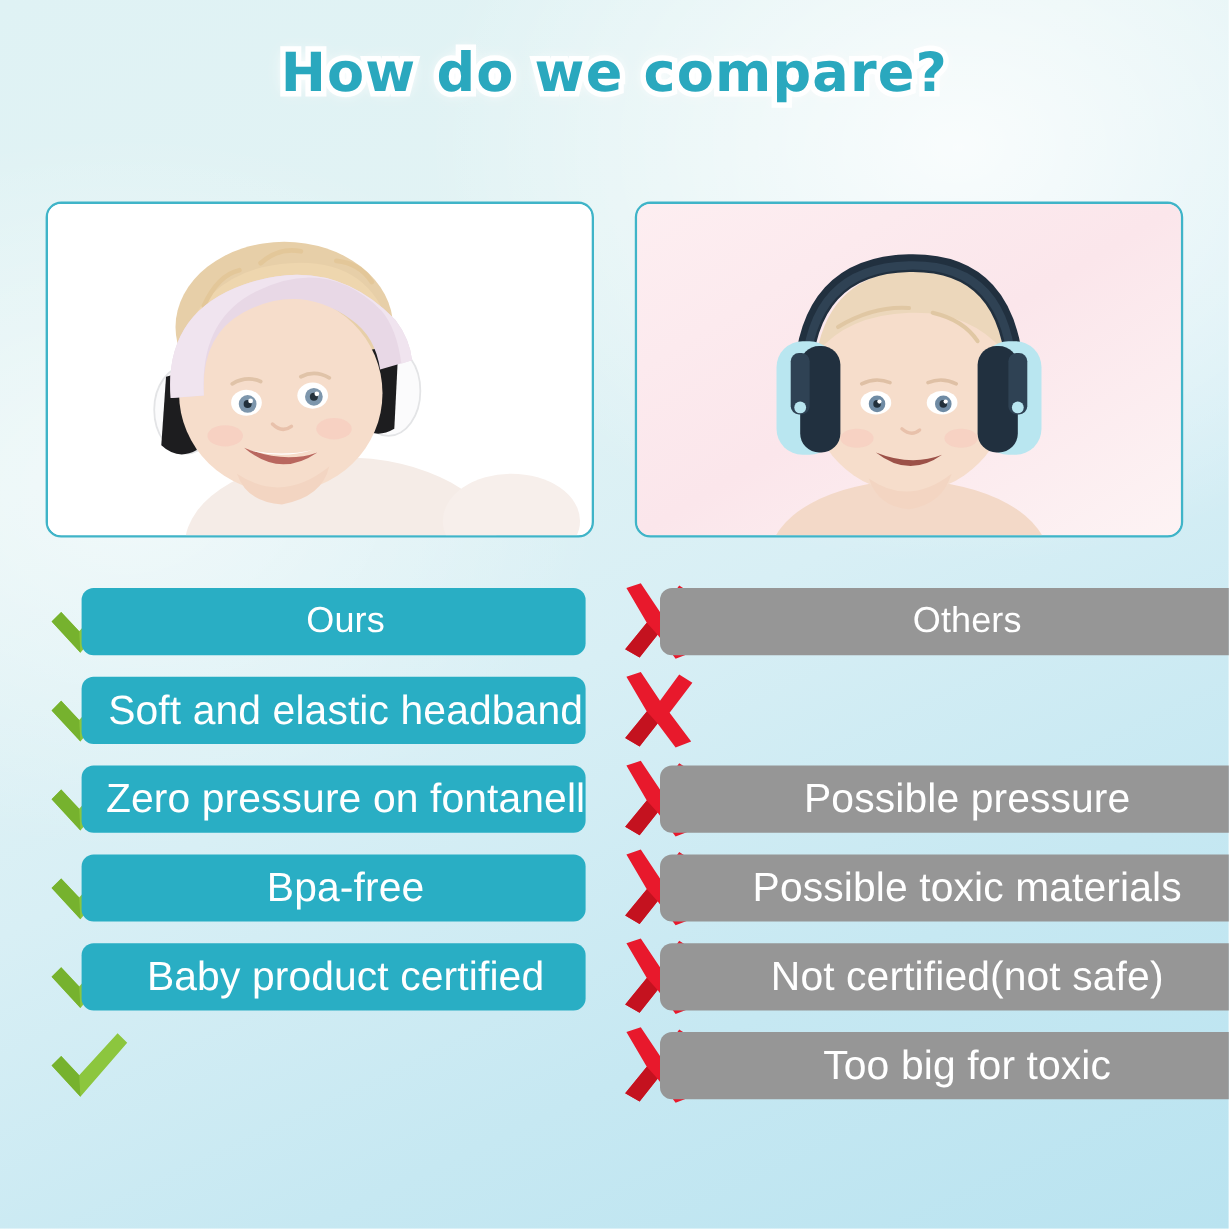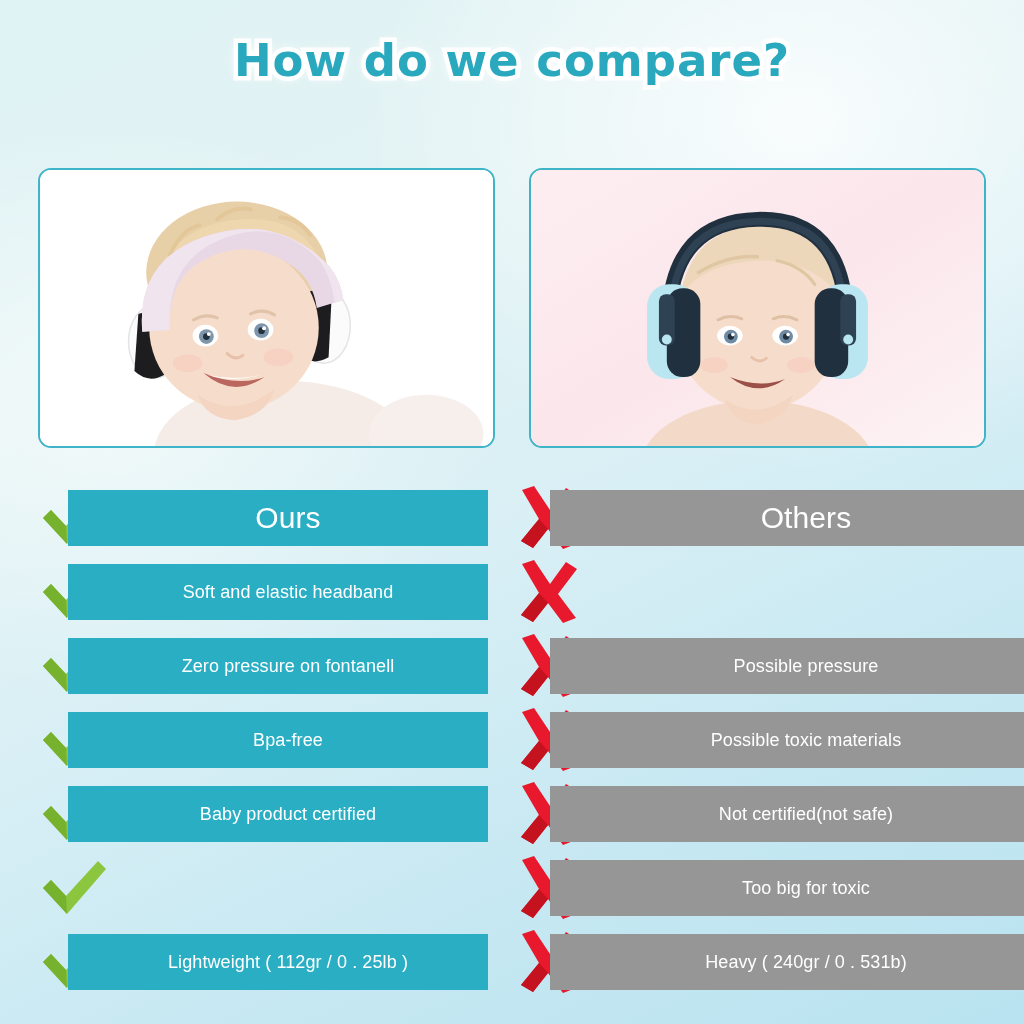--- a/index.html
+++ b/index.html
@@ -72,39 +72,39 @@
   }
   .row {
     position: relative;
     height: 74px;
     margin-bottom: 0px;
   }
   .cell {
     position: absolute;
     top: 4px;
     height: 56px;
-    border-radius: 0;
+    border-radius: 10px;
     display: flex;
     align-items: center;
     justify-content: center;
     padding: 0 14px 0 34px;
   }
   .cell.ours {
     left: 68px;
     width: 420px;
     background: #29aec4;
   }
   .cell.others {
     left: 550px;
     width: 492px;
     background: #969696;
   }
   .cell-text {
     color: #ffffff;
-    font-size: 18px;
+    font-size: 34px;
     font-weight: 400;
     white-space: nowrap;
     letter-spacing: 0.1px;
   }
   .row.header .cell-text { font-size: 30px; }
 
   
   .mark {
     position: absolute;
     top: -4px;
@@ -334,36 +334,16 @@
         <svg viewBox="0 0 72 72">
             <path d="M10 8 L22 4 L38 28 L54 6 L65 13 L46 38 L64 62 L51 67 L36 47 L21 66 L9 59 L27 37 Z" fill="#e8192c"></path>
             <path d="M27 37 L9 59 L21 66 L36 47 Z" fill="#c4121f"></path>
           </svg>
       </div>
       <div class="cell others">
         <span class="cell-text">Too big for toxic</span>
       </div>
     </div>
 
-    <div class="row">
-      <div class="mark check">
-        <svg viewBox="0 0 72 72">
-            <path d="M5 36 L13 28 L28 44 L60 9 L68 17 L29 62 Z" fill="#8cc63e"></path>
-            <path d="M5 36 L13 28 L28 44 L29 62 Z" fill="#76b22e"></path>
-          </svg>
-      </div>
-      <div class="cell ours">
-        <span class="cell-text">Lightweight ( 112gr / 0 . 25lb )</span>
-      </div>
-      <div class="mark cross">
-        <svg viewBox="0 0 72 72">
-            <path d="M10 8 L22 4 L38 28 L54 6 L65 13 L46 38 L64 62 L51 67 L36 47 L21 66 L9 59 L27 37 Z" fill="#e8192c"></path>
-            <path d="M27 37 L9 59 L21 66 L36 47 Z" fill="#c4121f"></path>
-          </svg>
-      </div>
-      <div class="cell others">
-        <span class="cell-text">Heavy ( 240gr / 0 . 531b)</span>
-      </div>
-    </div>
 
   </div>
 
 </div>
 
 </body></html>

